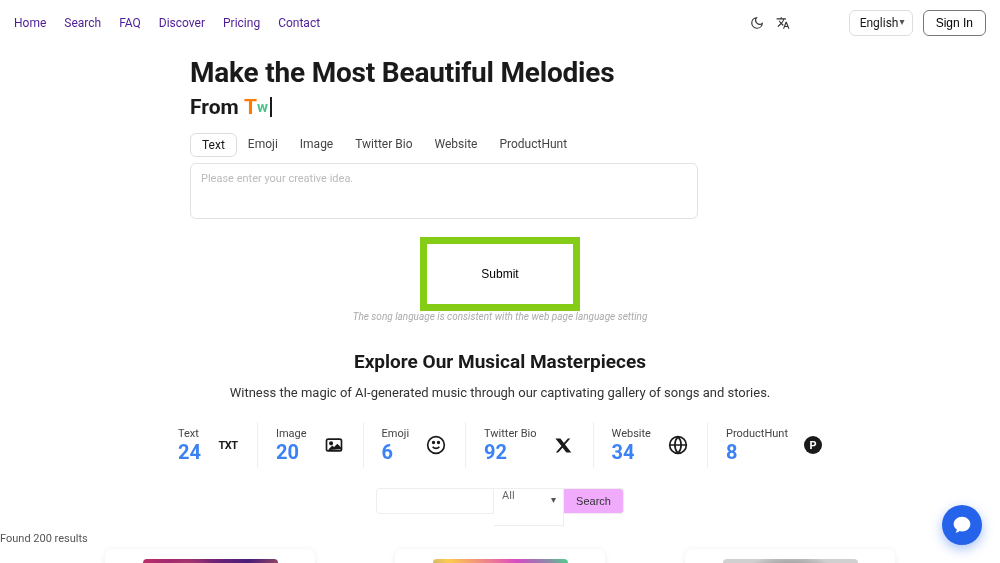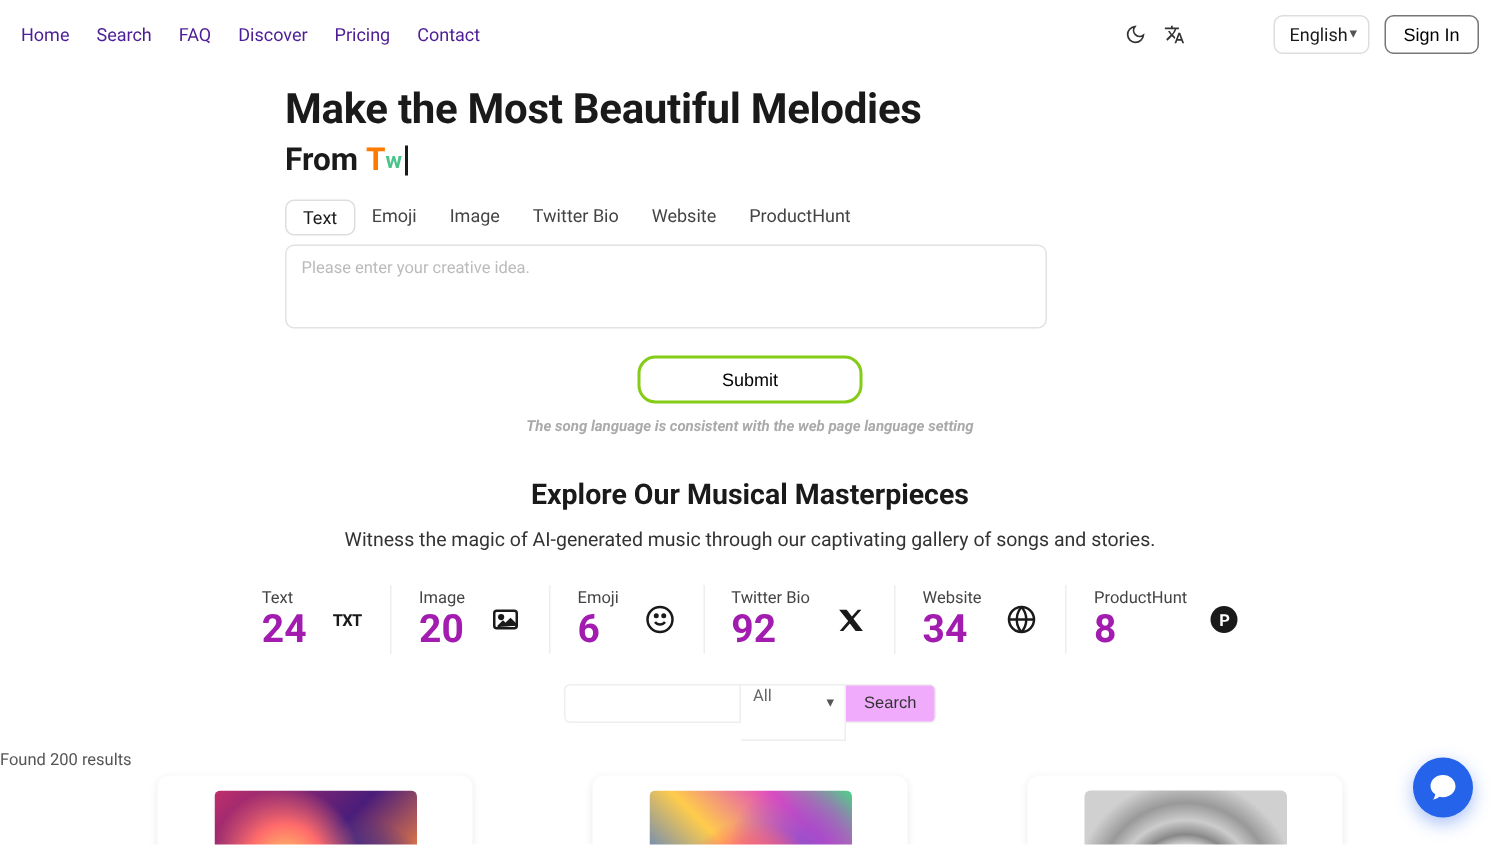--- a/index.html
+++ b/index.html
@@ -124,34 +124,32 @@
   font-family: inherit;
   color: #999;
 }
 .textarea::placeholder { color: #bbb; }
 .submit-wrap {
   display: flex;
   justify-content: center;
   margin-top: 14px;
 }
 .submit-btn {
-  border: 2px solid #84cc16;
-  border-radius: 12px;
-  padding: 7px 54px;
+  border: 7px solid #84cc16;
+  border-radius: 0;
+  padding: 23px 54px;
   font-size: 12px;
   background: #fff;
   cursor: pointer;
 }
 .hint {
   text-align: center;
   font-size: 10px;
   font-style: italic;
   color: #aaa;
-  margin-top: 10px;
-  font-weight: bold;
 }
 .explore {
   width: 1000px;
   margin-top: 22px;
 }
 .explore-title {
   text-align: center;
   font-size: 19px;
   font-weight: 700;
   margin-top: 28px;
@@ -175,23 +173,23 @@
   gap: 16px;
   height: 46px;
 }
 .stat:last-child { border-right: none; }
 .stat-text { display: flex; flex-direction: column; }
 .stat-label {
   font-size: 11px;
   color: #444;
 }
 .stat-value {
-  font-size: 26px;
-  font-weight: 700;
-  color: #a21caf;
+  font-size: 20px;
+  font-weight: 700;
+  color: #3b82f6;
 }
 .stat-icon {
   width: 22px;
   height: 22px;
   display: flex;
   align-items: center;
   justify-content: center;
   color: #1a1a1a;
 }
 .stat-icon.txt {

